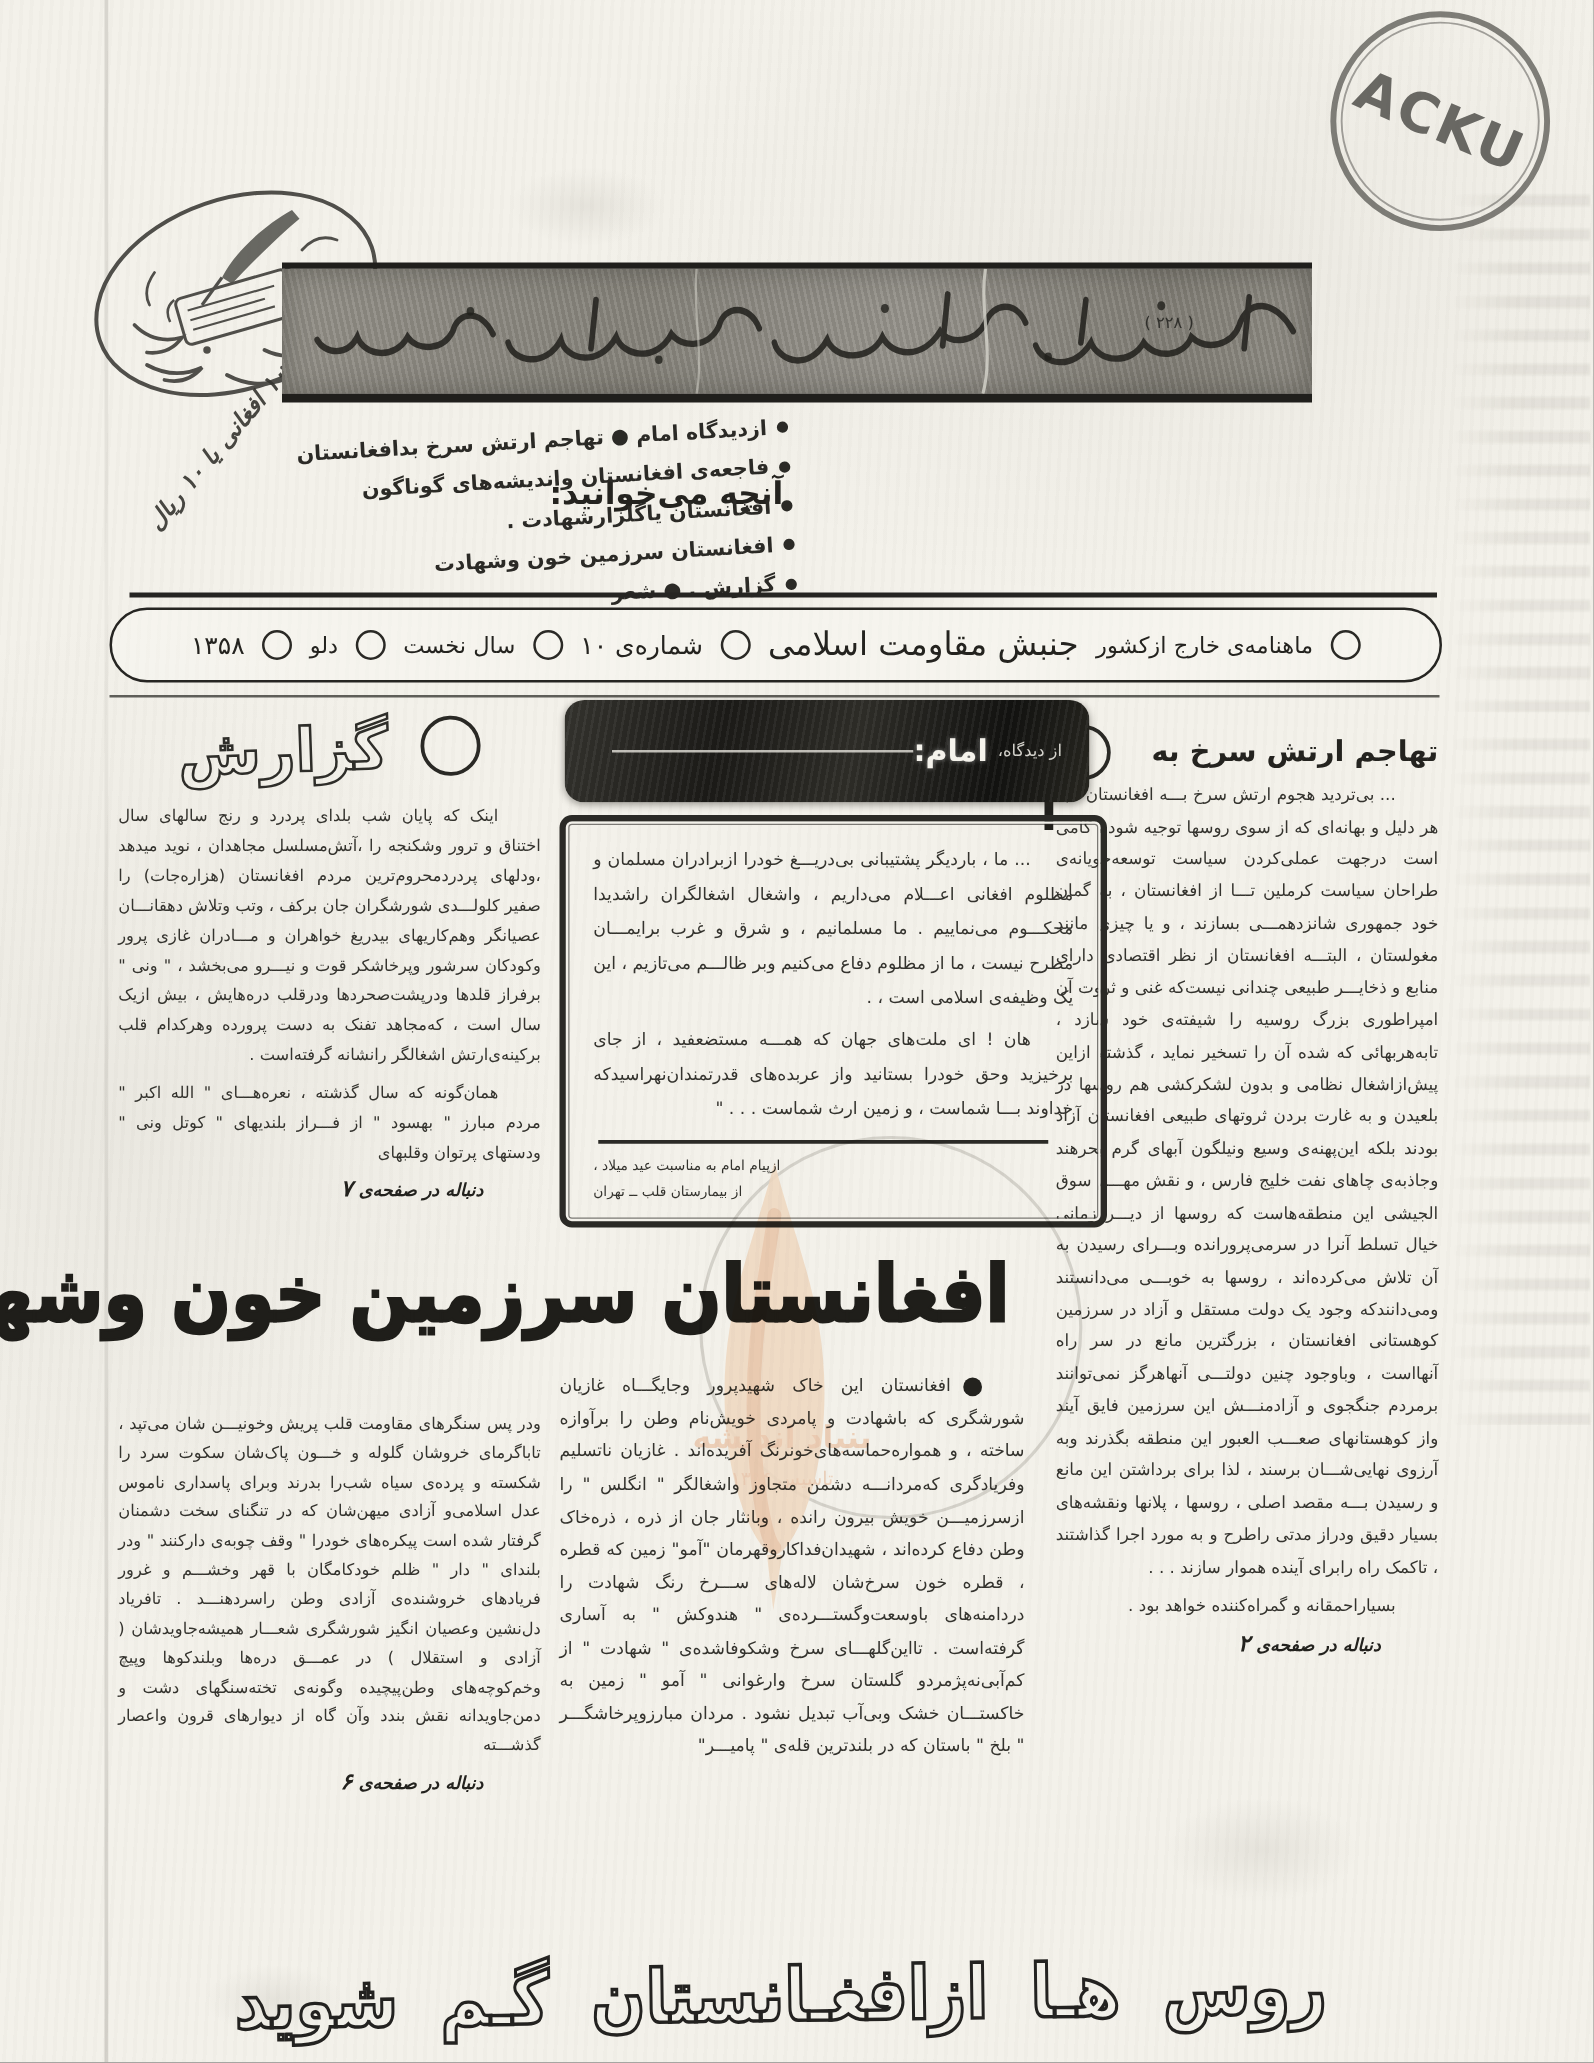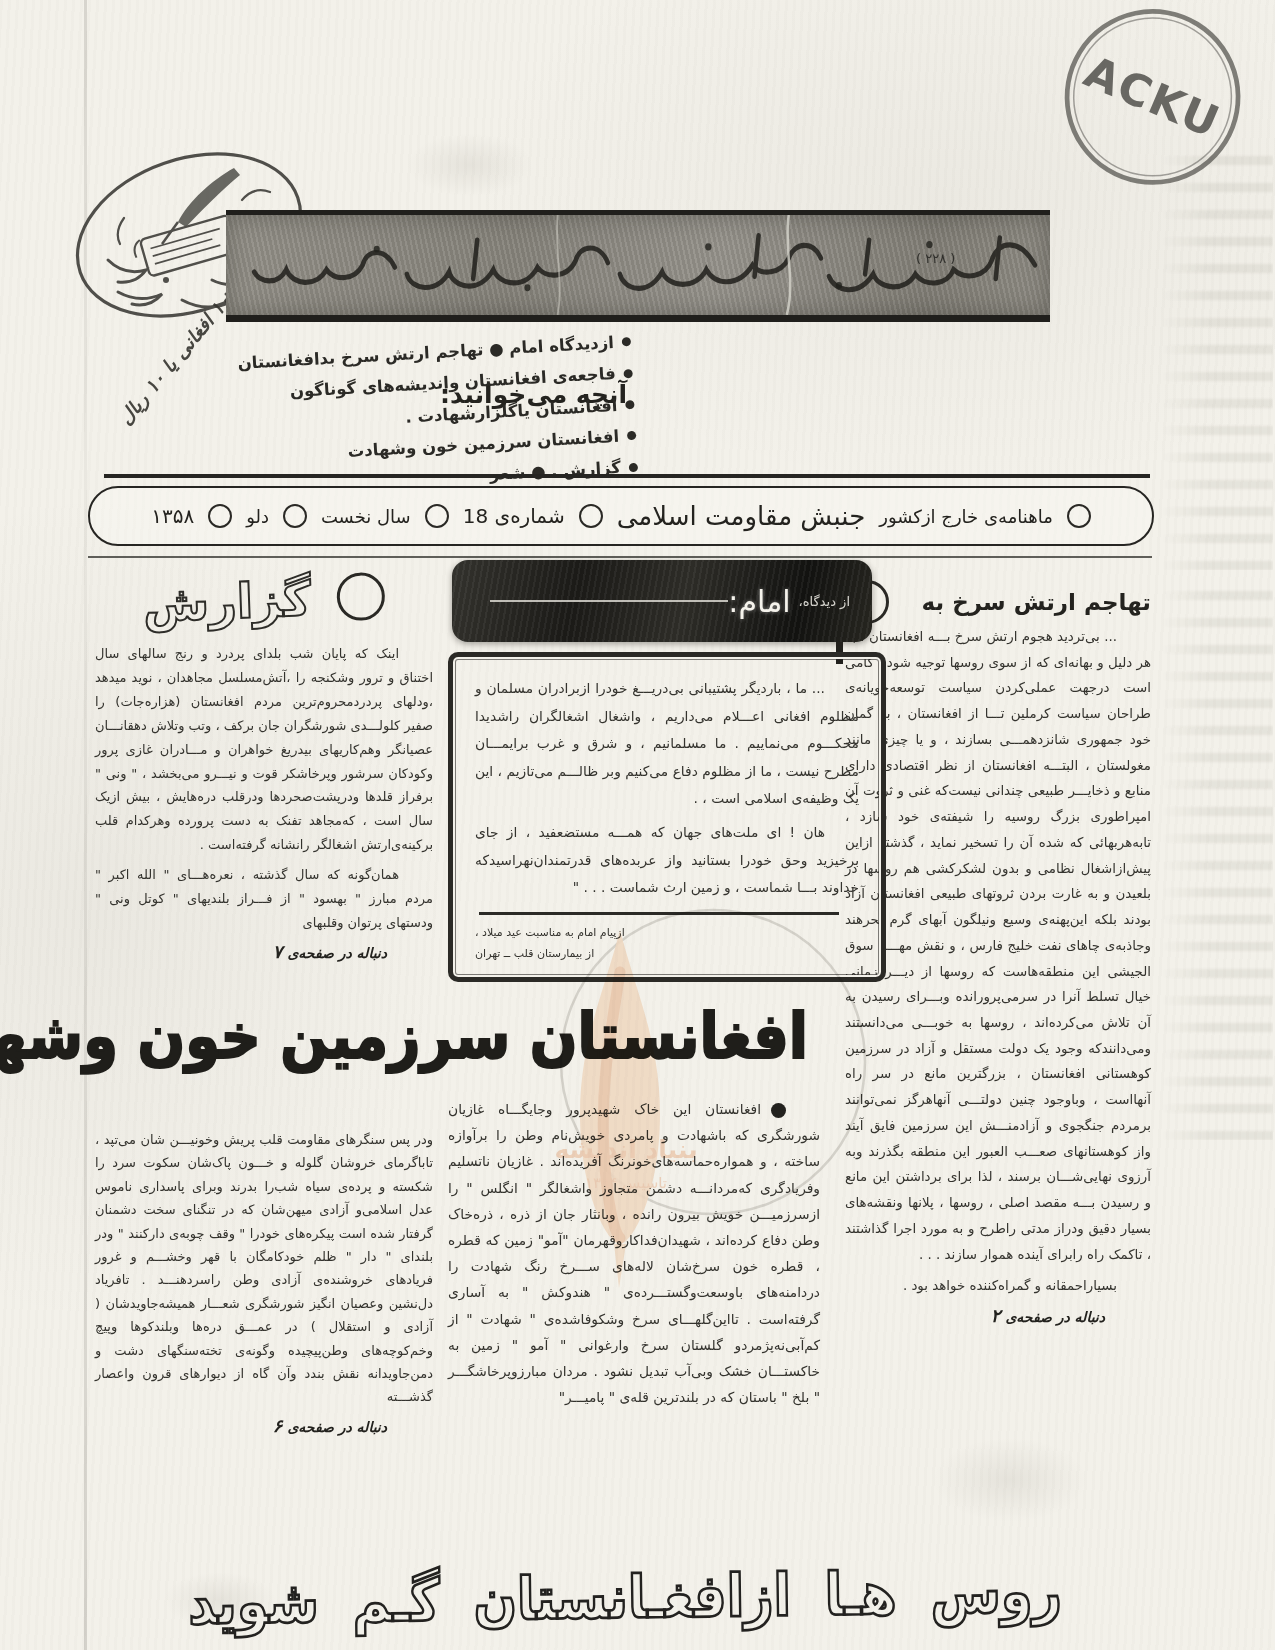--- a/index.html
+++ b/index.html
@@ -56,21 +56,21 @@
   .ring-lg{width:38px;height:38px;border:3px solid #2a2925;border-radius:50%;flex:0 0 auto;}
   .rc-title{font-size:41px;font-weight:bold;color:#21201c;-webkit-text-stroke:1.5px #21201c;text-align:center;letter-spacing:2px;margin:2px 0 14px;}
   .vbar{left:836px;top:572px;width:7px;height:92px;background:#21201c;}
   
   .imam-label{left:452px;top:560px;width:376px;height:82px;border-radius:16px;
     background:
       repeating-linear-gradient(100deg, rgba(255,255,255,.05) 0 2px, rgba(0,0,0,0) 2px 6px),
       linear-gradient(103deg,#33322d,#1b1a17 30%,#2d2c27 55%,#121210 82%,#272620);
     display:flex;align-items:center;padding:0 22px;box-shadow:0 2px 6px rgba(40,38,32,.4);}
   .imam-small{color:#e9e7e0;font-size:13px;margin-left:8px;opacity:.9;}
-  .imam-big{color:#f5f3ec;font-size:30px;font-weight:normal;text-shadow:0 0 4px rgba(255,255,255,.45);text-align:center;}
+  .imam-big{color:#f5f3ec;font-size:24px;font-weight:bold;text-shadow:0 0 4px rgba(255,255,255,.45);text-align:center;}
   .imam-line{flex:1;height:2.5px;background:#e6e4dc;margin-left:16px;opacity:.8;}
   .quote-box{left:448px;top:652px;width:384px;border:5px solid #2b2a26;border-radius:10px;padding:18px 22px 12px;box-shadow:inset 0 0 0 2px #f3f1ea, inset 0 0 0 3px rgba(43,42,38,.6);}
   .quote-box .body-txt{font-size:13.8px;line-height:2.0;}
   .attr-sep{border-top:3px solid #2b2a26;margin:10px 20px 8px 4px;}
   .attr{font-size:11px;text-align:left;line-height:1.9;color:#34332e;}
   
   .col-left{left:95px;top:564px;width:338px;}
   .lc-head{display:flex;align-items:center;gap:26px;justify-content:center;padding:8px 0 14px;transform:rotate(-2deg);}
   .hollow{color:transparent;-webkit-text-stroke:2px #2e2d29;}
   .lc-title{font-size:48px;font-weight:bold;letter-spacing:4px;}
@@ -180,21 +180,21 @@
         <span>گزارش . ● شعر</span>
       </div>
   </div>
 
   <div class="abs top-rule"></div>
   <div class="abs info-bar">
     <span class="ring"></span>
     <span class="ib-txt">ماهنامه‌ی خارج ازکشور</span>
     <span class="ib-txt ib-org">جنبش مقاومت اسلامی</span>
     <span class="ring"></span>
-    <span class="ib-txt" style="font-size:20px;">شماره‌ی 18</span>
+    <span class="ib-txt" style="font-size:20px;">شماره‌ی ۱۰</span>
     <span class="ring"></span>
     <span class="ib-txt">سال نخست</span>
     <span class="ring"></span>
     <span class="ib-txt">دلو</span>
     <span class="ring"></span>
     <span class="ib-txt" style="font-size:20px;">۱۳۵۸</span>
   </div>
   <div class="abs mid-rule"></div>
 
   <div class="abs vbar"></div>

